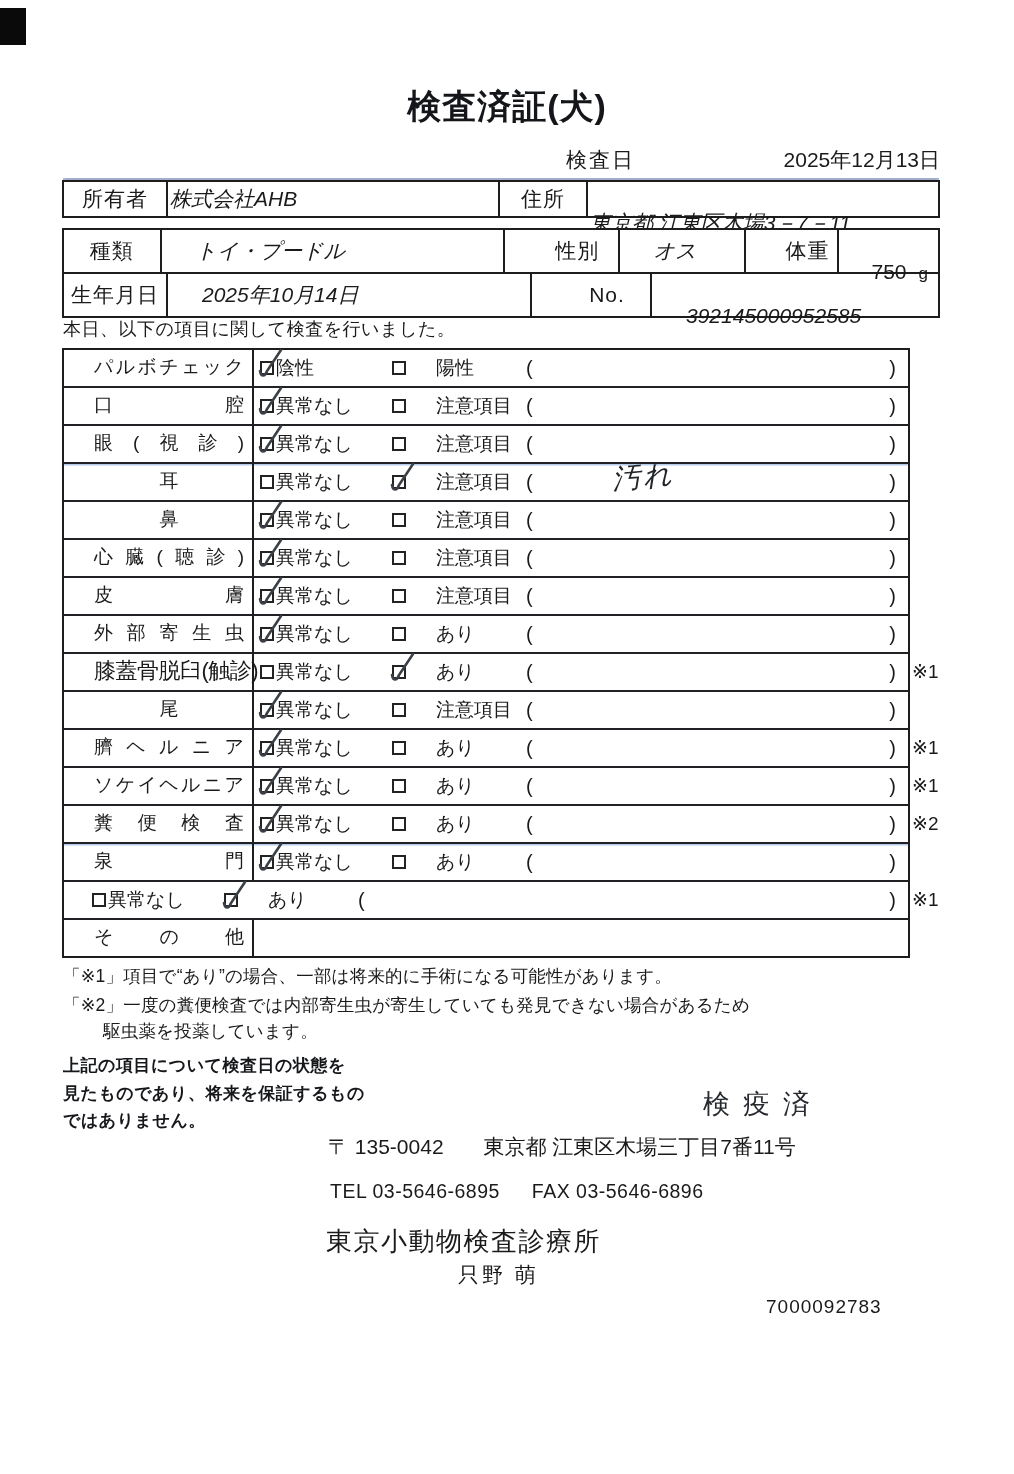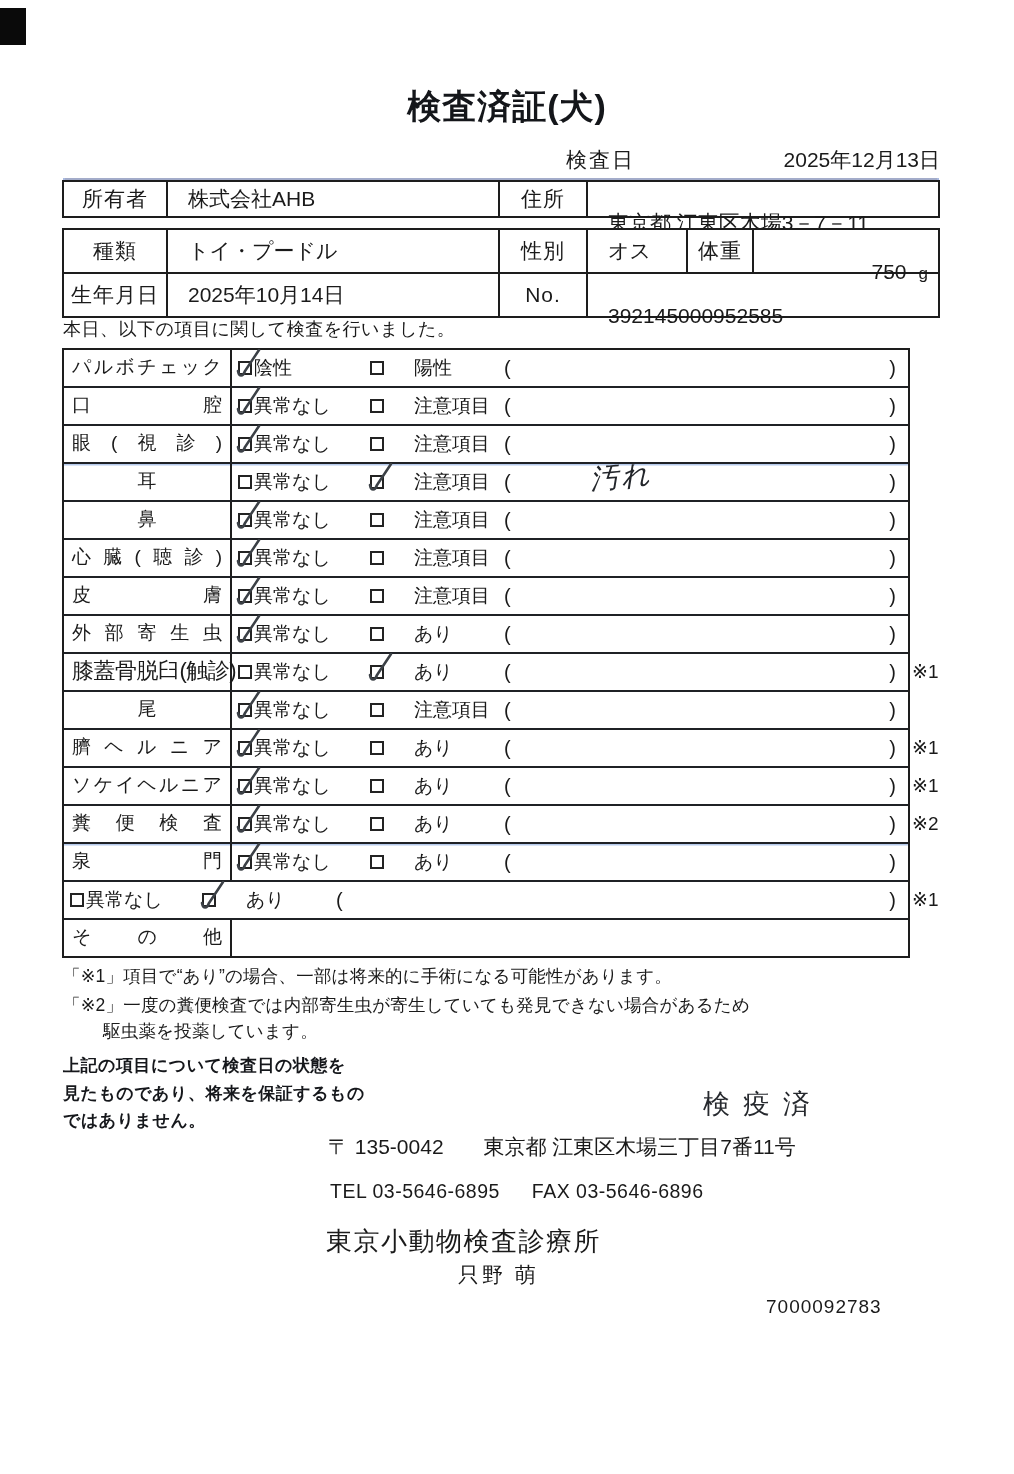--- a/index.html
+++ b/index.html
@@ -20,35 +20,35 @@
 
   
   .insp-label { position:absolute; left:566px; top:146px; font-size:21px; letter-spacing:2px; }
   .insp-value { position:absolute; right:74px; top:146px; font-size:21px; }
 
   
   .tbl { position:absolute; left:62px; width:878px; border:2.5px solid #1d1d1d; box-sizing:border-box; background:#fff; }
   .owner-tbl { top:180px; height:38px; display:flex;
     box-shadow:0 -3px 0 -1px rgba(100,130,200,.55), 0 -5px 0 -3px rgba(210,170,110,.35); }
   .info-tbl { top:228px; }
-  .info-tbl .row { display:flex; height:42px; border-bottom:2px solid #1d1d1d; }
+  .info-tbl .row { display:flex; height:42px; border-bottom:2px solid #1d1d1d;gap:32px; }
   .info-tbl .row.last { border-bottom:none; }
   .cell { box-sizing:border-box; border-right:2px solid #1d1d1d; font-size:21px; display:flex; align-items:center; }
   .cell:last-child { border-right:none;margin-top:41px; }
   .cell.lab { justify-content:center; letter-spacing:1px; }
-  .cell.val { padding-left:20px; }
+  .cell.val { padding-left:2px;font-style:italic; }
   .w104{width:104px} .w332{width:332px} .w88{width:88px} .w100{width:100px} .w66{width:66px} .flex1{flex:1}
   .cell.weight { justify-content:flex-end; padding-right:10px; }
   .cell.weight .unit { font-size:17px; margin-left:12px; margin-top:4px; }
 
   .intro { position:absolute; left:63px; top:317px; font-size:18px; letter-spacing:0.5px; }
 
   
   .chk-table { position:absolute; left:62px; top:348px; width:848px; border:2.5px solid #1d1d1d; box-sizing:border-box; }
-  .chk-row { position:relative; display:flex; height:36px; border-bottom:2px solid #1f2125; }
+  .chk-row { position:relative; display:flex; height:36px; border-bottom:2px solid #1f2125;padding-left:22px; }
   .chk-row:last-child { border-bottom:none; }
   .chk-row:nth-child(4), .chk-row:nth-child(14) { box-shadow: inset 0 2px 0 -0.5px rgba(110,150,215,.5); }
   .chk-label { width:150px; padding:0 8px; border-right:2px solid #1d1d1d; box-sizing:content-box; }
   .lbl-text { display:block; width:100%; line-height:34px; font-size:19px;
     text-align:justify; text-align-last:justify; white-space:nowrap; }
   .lbl-text.center { text-align:center; text-align-last:center; }
   .lbl-text.tight { font-size:22px; letter-spacing:-0.5px; }
   .chk-opts { position:relative; flex:1; }
   .opt { position:absolute; top:0; height:36px; display:flex; align-items:center; font-size:19px; }
   .opt1 { left:6px; } .opt2 { left:138px;gap:28px; }

